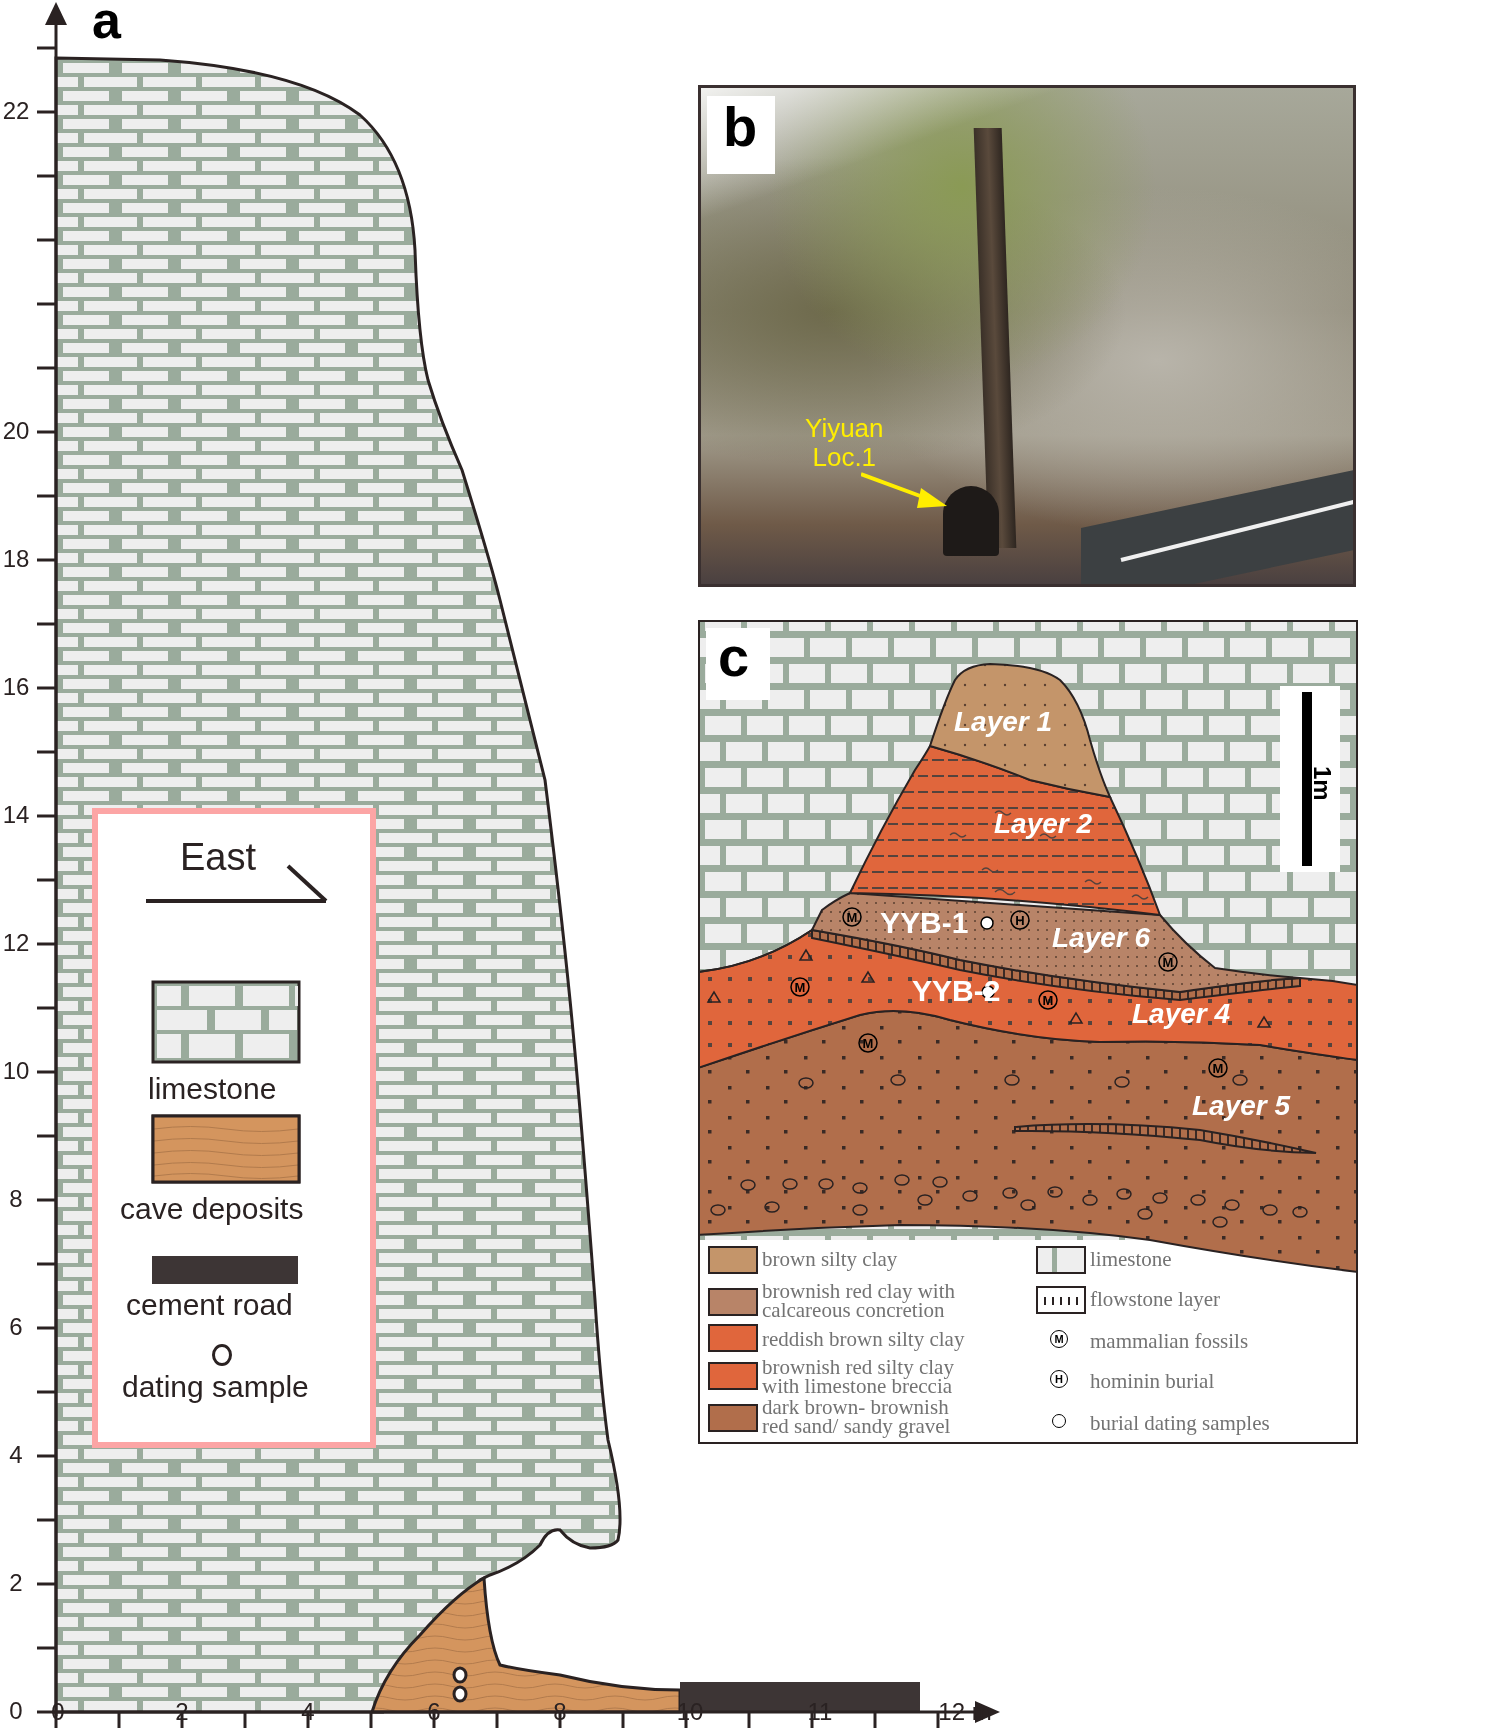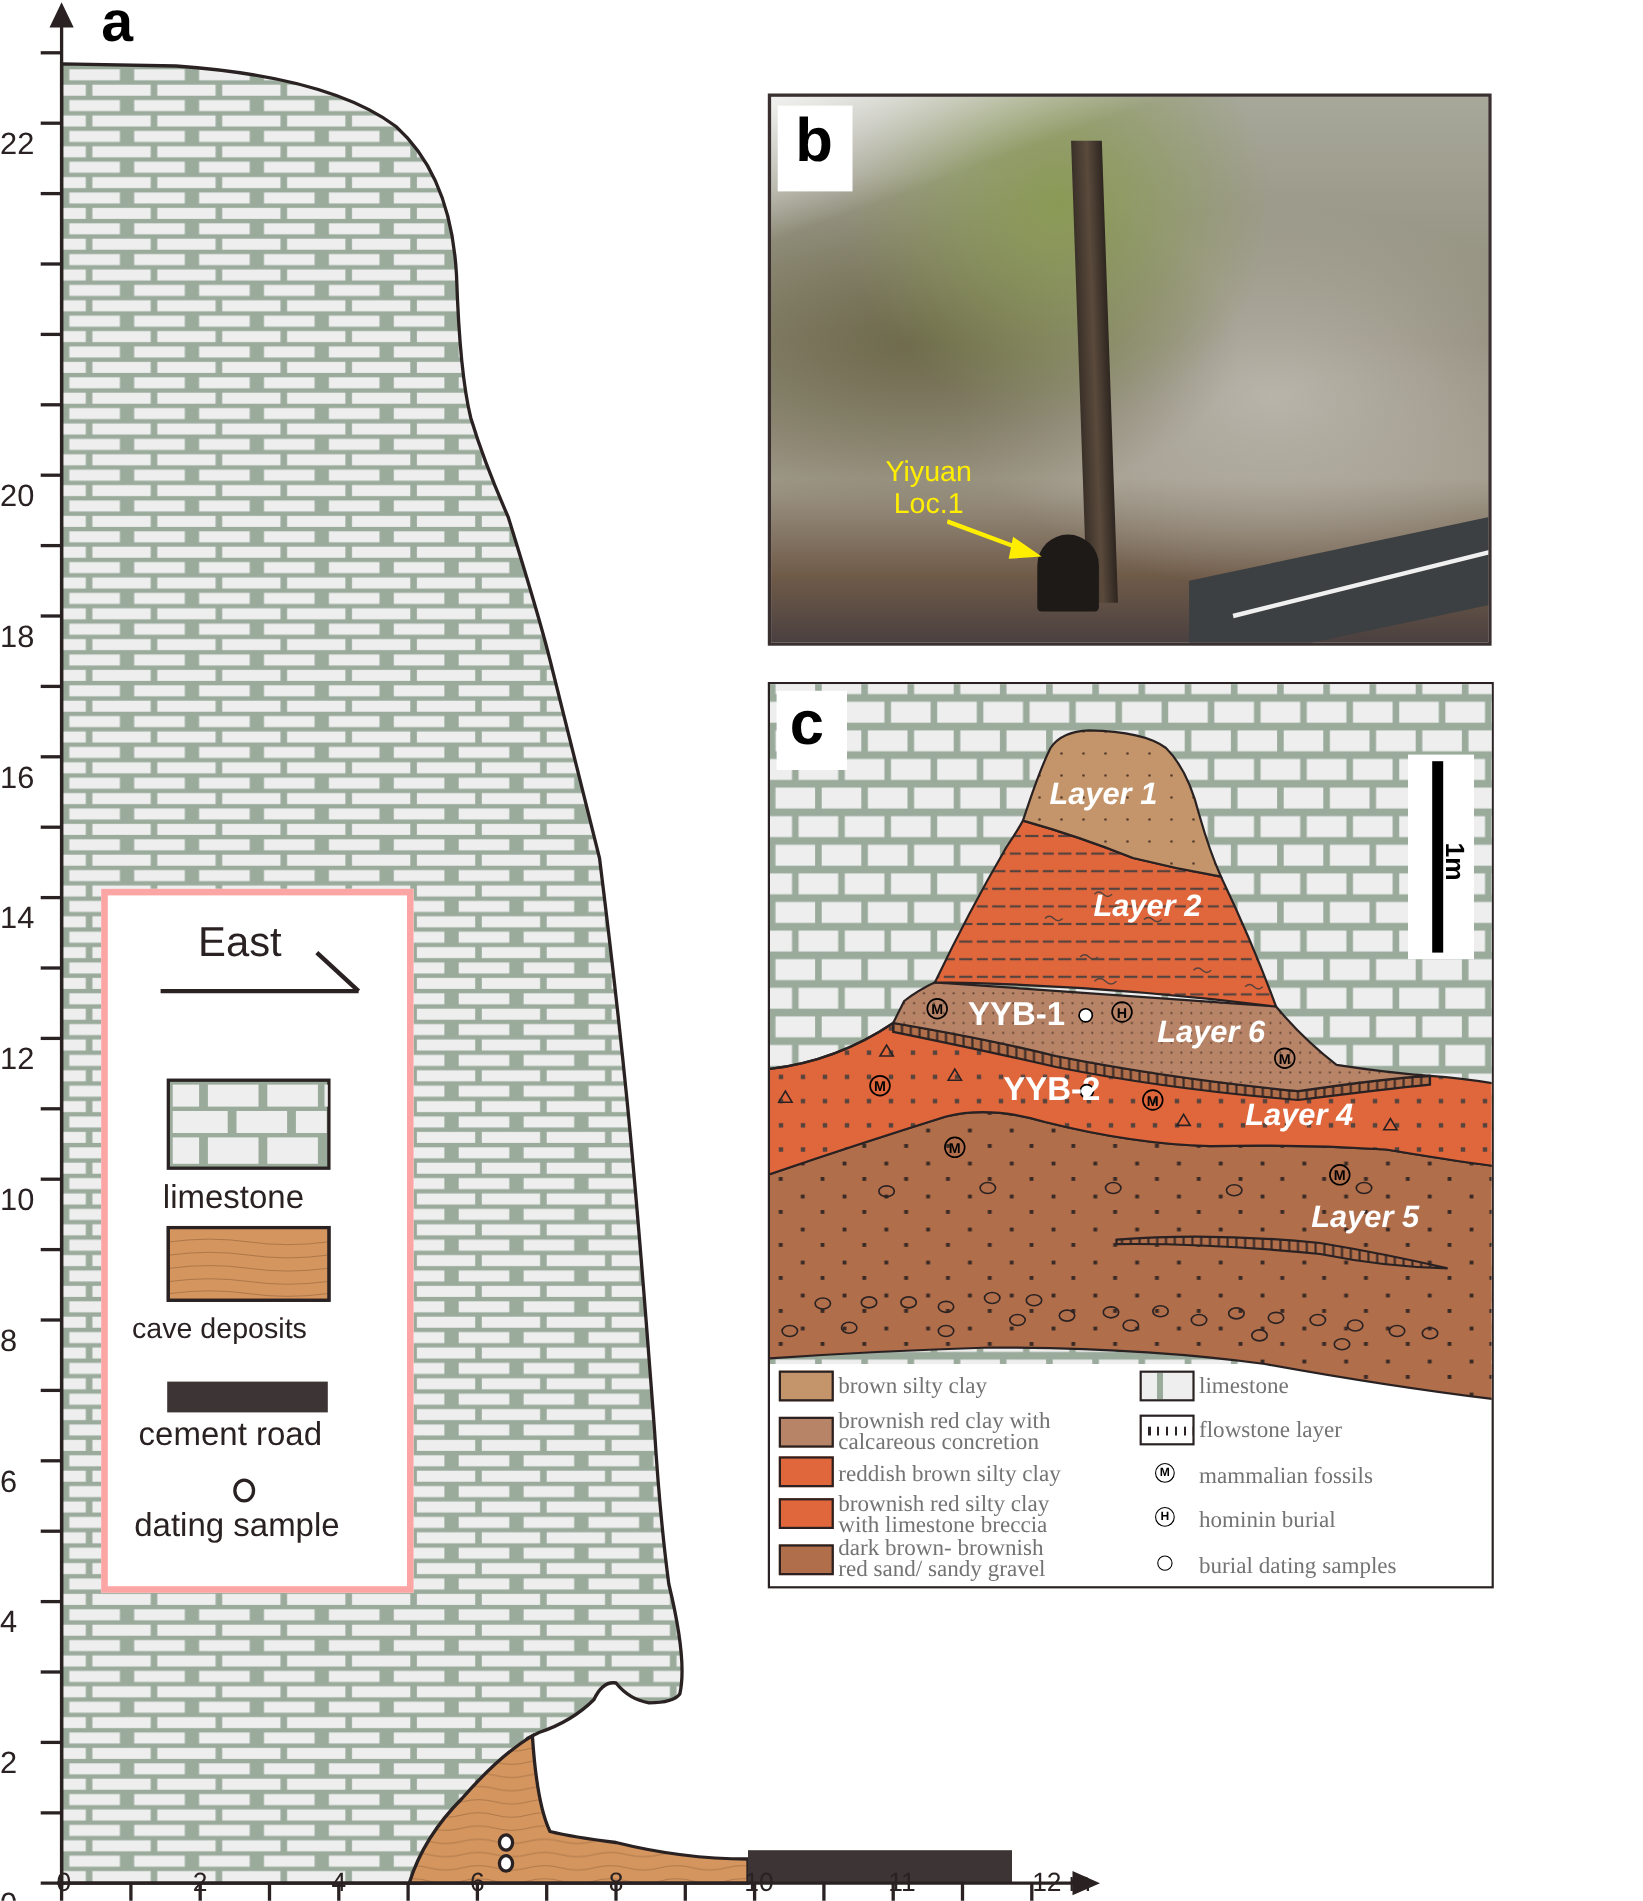--- a/index.html
+++ b/index.html
@@ -121,21 +121,21 @@
         <line x1="749" y1="1712" x2="749" y2="1732"></line>
       <line x1="812" y1="1712" x2="812" y2="1732"></line>
         <line x1="875" y1="1712" x2="875" y2="1732"></line>
       <line x1="938" y1="1712" x2="938" y2="1732"></line>
     </g>
   </g>
 </svg>
 
 <style>
   .t { position: absolute; white-space: nowrap; color: #2a2222; }
-  .ytick { font-size: 28px; width: 32px; text-align: left; left: 0; margin-top: 18px; }
+  .ytick { font-size: 24px; width: 32px; text-align: center; left: 0; }
   .xtick { font-size: 24px; top: 1698px; transform: translateX(-50%); }
   .panel-letter { position: absolute; font-weight: bold; font-size: 52px; color: #000; }
 </style>
 
 <div class="panel-letter" style="left:92px; top:-10px;">a</div>
 
 <div class="t ytick" style="top:1697px;">0</div>
 <div class="t ytick" style="top:1569px;">2</div>
 <div class="t ytick" style="top:1441px;">4</div>
 <div class="t ytick" style="top:1313px;">6</div>
@@ -176,21 +176,21 @@
       <rect x="38" y="54" width="46" height="24" fill="#eee"></rect>
       <rect x="92" y="54" width="46" height="24" fill="#eee"></rect>
   </svg>
   <div class="t" style="left:50px; top:258px; font-size:30px;">limestone</div>
   <svg width="150" height="70" style="position:absolute; left:53px; top:300px;">
     <rect x="2" y="2" width="146" height="66" fill="url(#wavy)" stroke="#2a2222" stroke-width="3"></rect>
     <rect x="3" y="3" width="144" height="64" fill="#d4955e"></rect>
     <path d="M3 15 Q40 10 75 15 T147 15 M3 27 Q40 22 75 27 T147 27 M3 39 Q40 34 75 39 T147 39 M3 51 Q40 46 75 51 T147 51 M3 62 Q40 57 75 62 T147 62" fill="none" stroke="#a87448" stroke-width="0.8"></path>
     <rect x="2" y="2" width="146" height="66" fill="none" stroke="#2a2222" stroke-width="3"></rect>
   </svg>
-  <div class="t" style="left:22px; top:378px; font-size:26px;">cave deposits</div>
+  <div class="t" style="left:22px; top:378px; font-size:30px;">cave deposits</div>
   <div style="position:absolute; left:54px; top:442px; width:146px; height:28px; background:#3d3535;"></div>
   <div class="t" style="left:28px; top:474px; font-size:30px;">cement road</div>
   <div style="position:absolute; left:114px; top:530px; width:14px; height:16px; border:3px solid #2a2222; border-radius:50%;"></div>
   <div class="t" style="left:24px; top:556px; font-size:30px;">dating sample</div>
 </div>
 
 <div style="position:absolute; left:698px; top:85px; width:658px; height:502px; border:3px solid #3a3030; box-sizing:border-box; overflow:hidden;
   background:
     linear-gradient(160deg, rgba(255,255,255,0.85) 0%, rgba(255,255,255,0) 18%),
     radial-gradient(ellipse at 40% 20%, #8a9a55 0%, rgba(138,154,85,0) 35%),

